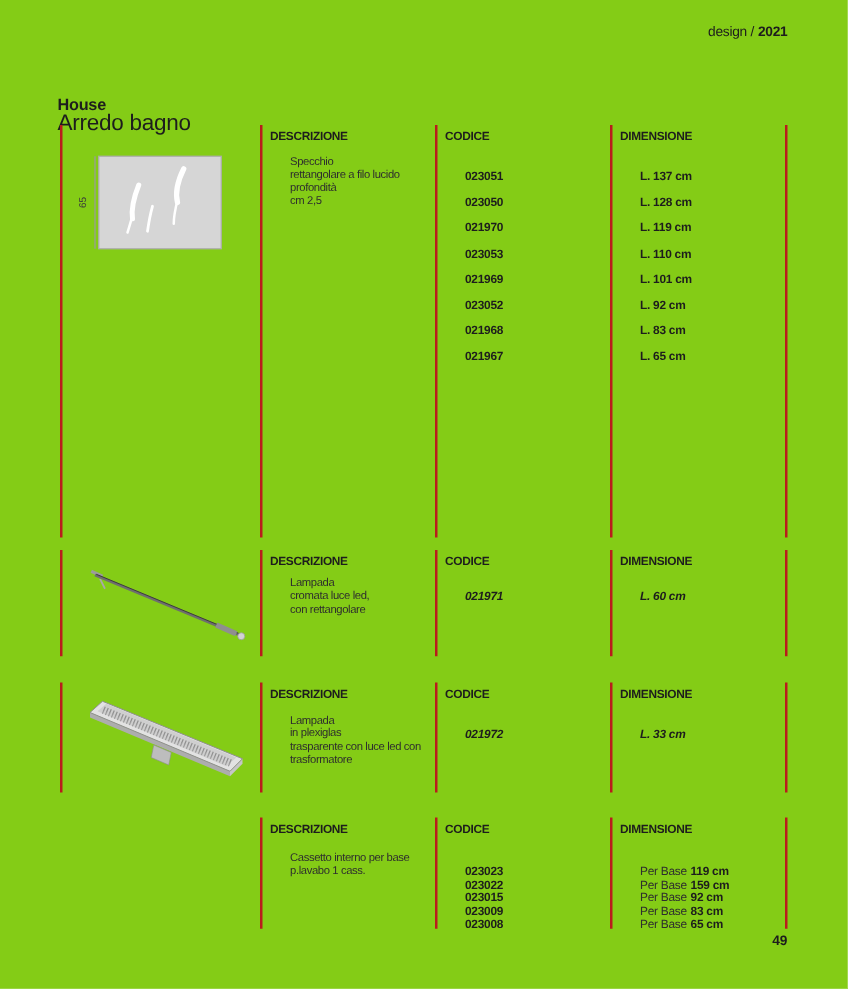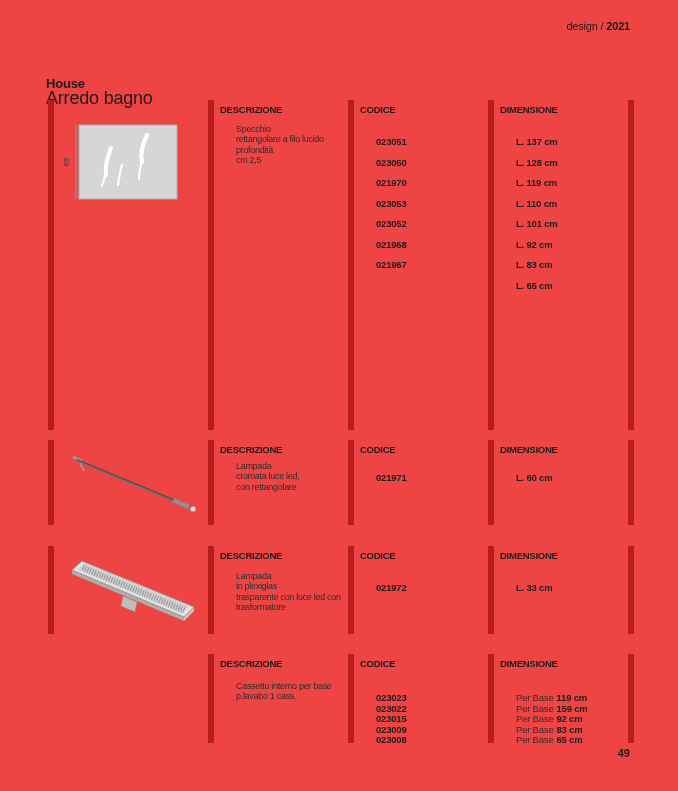--- a/index.html
+++ b/index.html
@@ -1,54 +1,54 @@
 <!DOCTYPE html>
 <html><head>
 <meta charset="utf-8">
 <style>
   html,body{margin:0;padding:0;}
   body{
     width:678px;height:791px;background:#ffffff;position:relative;
     font-family:"Liberation Sans", sans-serif;color:#1d1d1d;overflow:hidden;
   }
-  .page{position:absolute;inset:0;background:#ef4444;}
+  .page{position:absolute;inset:0;background:#84cc16;}
 
   
   .brand{position:absolute;top:20px;right:48px;font-size:11px;letter-spacing:-0.2px;white-space:nowrap;}
   .brand .pfx{font-weight:normal;margin-right:3px;}
   .brand .yr{font-weight:bold;}
   .page-title{position:absolute;left:46px;top:42px;font-size:18px;letter-spacing:-0.2px;white-space:nowrap;margin-top:46px;}
   .collection-title{position:absolute;left:46px;top:76px;font-size:13px;font-weight:bold;letter-spacing:-0.2px;white-space:nowrap;}
   .page-number{position:absolute;top:747px;right:48px;font-size:11px;font-weight:bold;}
 
   
   .tbl{position:absolute;left:48px;width:581px;}
   .t1{top:100px;height:330px;}
   .t2{top:440px;height:85px;}
   .t3{top:546px;height:88px;}
   .t4{top:654px;height:89px;}
-  .col{position:absolute;top:0;bottom:0;border-left:6px solid #b91c1c;}
+  .col{position:absolute;top:0;bottom:0;border-left:2px solid #b91c1c;}
   .col.noline{border-left:none;}
   .col-img{left:0;width:160px;}
   .col-desc{left:160px;width:140px;}
   .col-code{left:300px;width:140px;}
   .col-dim{left:440px;width:140px;}
   .col-end{left:580px;width:1px;}
 
   .hdr{font-weight:bold;font-size:9.5px;letter-spacing:-0.25px;padding:4px 0 0 6px;white-space:nowrap;}
   .cell-body{position:absolute;left:22px;right:0;white-space:nowrap;}
   .desc-lines{font-size:9px;line-height:10.4px;letter-spacing:-0.3px;color:#2e2e2e;}
   .rows{font-size:9.5px;font-weight:bold;letter-spacing:-0.2px;margin-top:12px;}
   .t1 .desc-lines{top:24px;}
   .t1 .rows{top:20px;line-height:20.5px;}
   .t2 .desc-lines,.t2 .rows{top:21px;}
   .t3 .desc-lines,.t3 .rows{top:25px;}
   .t4 .desc-lines{top:27px;}
   .t4 .rows{top:27px;line-height:10.5px;}
-  .t2 .rows,.t3 .rows{line-height:10.4px;}
+  .t2 .rows,.t3 .rows{line-height:10.4px;font-style:italic;}
   .dim-prefix{font-weight:normal;color:#2e2e2e;margin-right:3px;}
 
   
   .illus{position:absolute;}
   .illus-mirror{left:58px;top:118px;}
   .illus-lamp-led{left:70px;top:452px;}
   .illus-lamp-plexi{left:68px;top:558px;}
   svg text{font-family:"Liberation Sans", sans-serif;}
 </style>
 </head>
@@ -74,20 +74,21 @@
         <div>cm 2,5</div>
       </div>
     </div>
     <div class="col col-code">
       <div class="hdr">CODICE</div>
       <div class="cell-body rows">
         <div>023051</div>
         <div>023050</div>
         <div>021970</div>
         <div>023053</div>
+        <div>021969</div>
         <div>023052</div>
         <div>021968</div>
         <div>021967</div>
       </div>
     </div>
     <div class="col col-dim">
       <div class="hdr">DIMENSIONE</div>
       <div class="cell-body rows">
         <div>L. 137 cm</div>
         <div>L. 128 cm</div>

